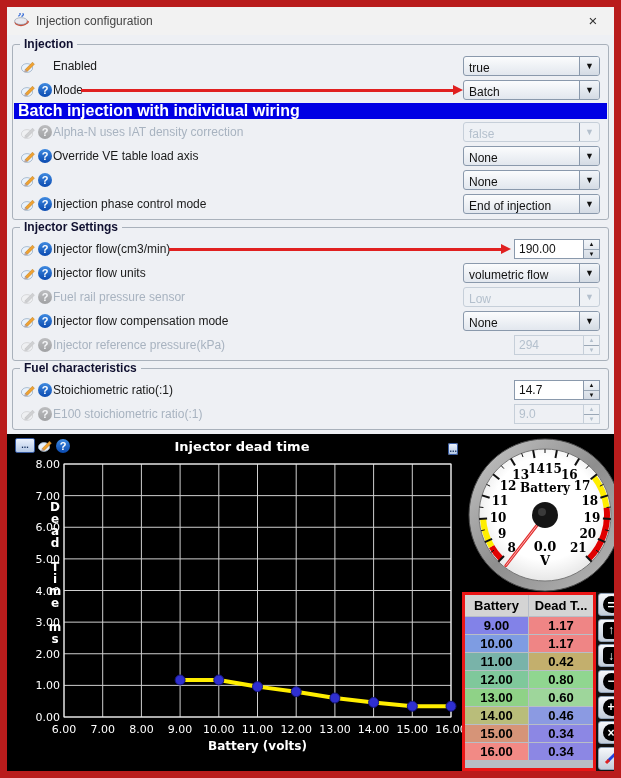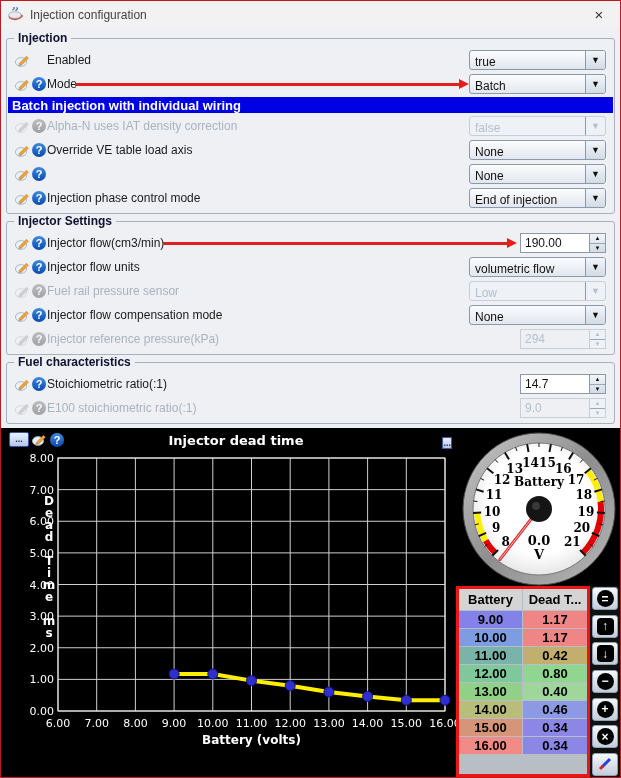--- a/index.html
+++ b/index.html
@@ -1,19 +1,19 @@
 <!DOCTYPE html>
 <html><head>
 <meta charset="utf-8">
 <style>
   * { box-sizing: border-box; margin: 0; padding: 0; }
   body { font-family: "Liberation Sans", sans-serif; background:#888; }
   .window{
     width:621px;height:778px;margin:0 auto;background:#eef0f4;
-    border:1px solid #b91c1c;overflow:hidden;position:relative;
+    border:7px solid #b91c1c;overflow:hidden;position:relative;
     display:flex;flex-direction:column;
   }
   
   .titlebar{height:28px;background:#f2f2f2;display:flex;align-items:center;padding:0 6px;flex:0 0 auto;}
   .app-icon{width:17px;height:17px;margin-right:6px;flex:0 0 auto;}
   .title-text{font-size:12px;color:#444;flex:1;}
   .close-btn{font-size:15px;color:#333;width:30px;text-align:center;cursor:default;line-height:28px;}
   
   .menubar{height:24px;background:linear-gradient(#ffffff,#e9e9e9);border-top:1px solid #d8d8d8;
     border-bottom:1px solid #b9b9b9;display:flex;align-items:center;padding-left:6px;flex:0 0 auto;}
@@ -48,21 +48,21 @@
   .spin-up{border-bottom:1px solid #9aa7b6;}
   
   .row.disabled .row-label{color:#a8b3c0;}
   .row.disabled .icon-pencil,.row.disabled .icon-help{filter:grayscale(1);opacity:.45;}
   .row.disabled .combo,.row.disabled .spin-field,.row.disabled .spin-btns{
     border-color:#c6cfd9;background:#eef1f5;}
   .row.disabled .combo-value,.row.disabled .combo-btn,.row.disabled .spin-field,
   .row.disabled .spin-up,.row.disabled .spin-down{color:#b4c0cd;background:transparent;}
   
   .banner{height:16px;margin:1px -5px;background:#0000e4;color:#fff;
-    font-size:13px;font-weight:bold;display:flex;align-items:center;padding-left:4px;}
+    font-size:16px;font-weight:bold;display:flex;align-items:center;padding-left:4px;}
   
   .red-arrow{position:absolute;top:50%;margin-top:-1px;height:3px;background:#e02020;}
   .red-arrow::after{content:"";position:absolute;right:-9px;top:-4px;border-left:10px solid #e02020;
     border-top:5px solid transparent;border-bottom:5px solid transparent;}
   
   .bottom-panel{flex:1;background:#000;display:flex;position:relative;}
   .chart-wrap{width:455px;position:relative;}
   .chart-header-btns{position:absolute;top:4px;left:8px;display:flex;gap:3px;align-items:center;}
   .chart-header-right{position:absolute;top:4px;right:4px;}
   .mini-btn{width:20px;height:15px;border:1px solid #35589e;border-radius:2px;
@@ -494,21 +494,21 @@
             <div class="dt-cell dt-head">Dead T...</div>
             <div class="dt-cell" style="background:#8282e8">9.00</div>
             <div class="dt-cell" style="background:#ef8585">1.17</div>
             <div class="dt-cell" style="background:#7e9ce2">10.00</div>
             <div class="dt-cell" style="background:#ef8585">1.17</div>
             <div class="dt-cell" style="background:#79b3a9">11.00</div>
             <div class="dt-cell" style="background:#c3af6d">0.42</div>
             <div class="dt-cell" style="background:#7fc89b">12.00</div>
             <div class="dt-cell" style="background:#90d690">0.80</div>
             <div class="dt-cell" style="background:#8fd287">13.00</div>
-            <div class="dt-cell" style="background:#9ed69b">0.40</div>
+            <div class="dt-cell" style="background:#9ed69b">0.60</div>
             <div class="dt-cell" style="background:#b9bd7a">14.00</div>
             <div class="dt-cell" style="background:#8b9ae2">0.46</div>
             <div class="dt-cell" style="background:#d69478">15.00</div>
             <div class="dt-cell" style="background:#8c87e4">0.34</div>
             <div class="dt-cell" style="background:#f28a85">16.00</div>
             <div class="dt-cell" style="background:#8c87e4">0.34</div>
           </div>
         <div class="btn-col" id="btn-col">
             <div class="side-btn">
         <span class="glyph-disc">=</span>

